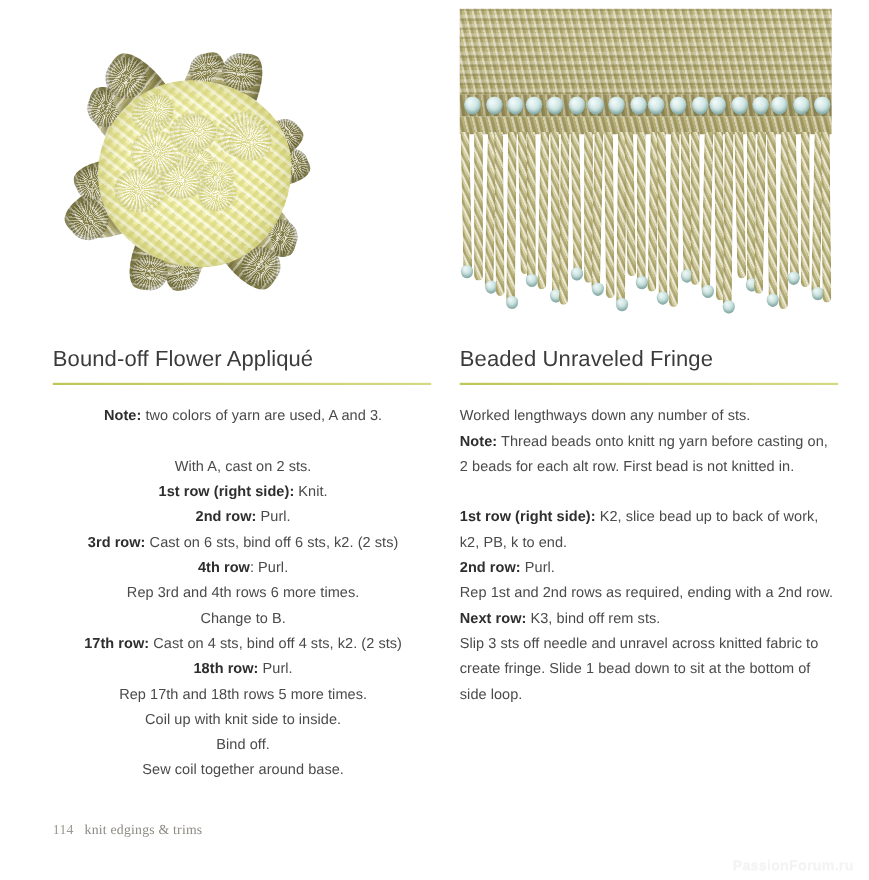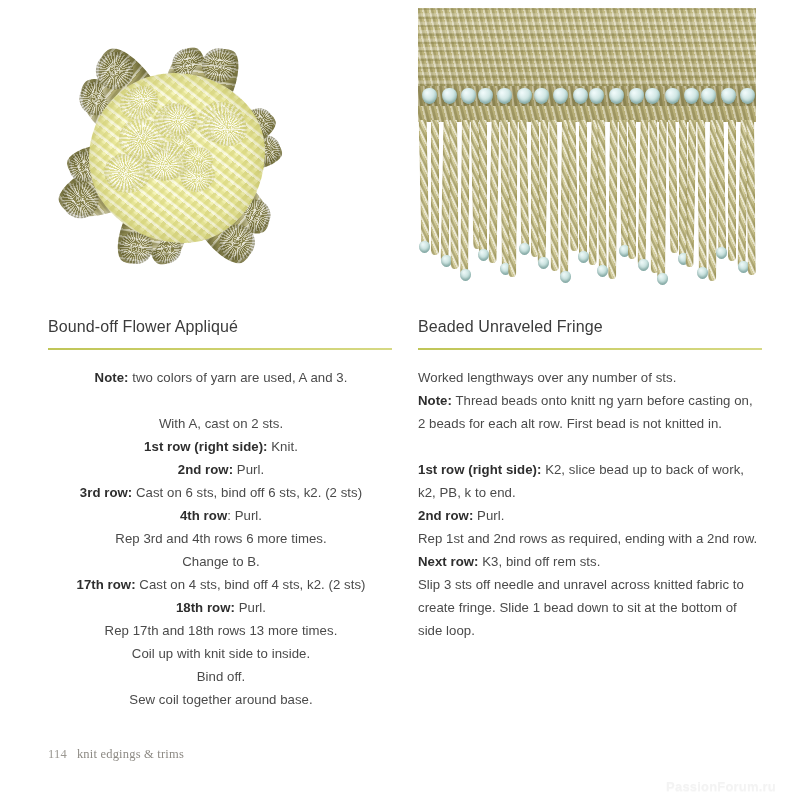--- a/index.html
+++ b/index.html
@@ -192,21 +192,21 @@
     background: radial-gradient(circle at 34% 28%, #eef9f8 0%, #cde5e2 44%, #a3c8c3 80%, #87afa9 100%);
     box-shadow: inset 0 -2px 3px rgba(90,128,124,.5);
   }
 
   
   .heading {
     position: absolute;
     left: 0;
     top: 312px;
     width: 344px;
-    font-size: 16px;
+    font-size: 20px;
     font-weight: 400;
     letter-spacing: .1px;
     color: #3b3b3b;
     line-height: 30px;
     white-space: nowrap;
   }
   .rule {
     position: absolute;
     left: 0;
     top: 348px;
@@ -398,32 +398,32 @@
         <p><b>Note:</b><span> two colors of yarn are used, A and 3.</span></p>
         <p class="gap"><span>With A, cast on 2 sts.</span></p>
         <p><b>1st row (right side):</b><span> Knit.</span></p>
         <p><b>2nd row:</b><span> Purl.</span></p>
         <p><b>3rd row:</b><span> Cast on 6 sts, bind off 6 sts, k2. (2 sts)</span></p>
         <p><b>4th row</b><span>: Purl.</span></p>
         <p><span>Rep 3rd and 4th rows 6 more times.</span></p>
         <p><span>Change to B.</span></p>
         <p><b>17th row:</b><span> Cast on 4 sts, bind off 4 sts, k2. (2 sts)</span></p>
         <p><b>18th row:</b><span> Purl.</span></p>
-        <p><span>Rep 17th and 18th rows 13 more times.</span></p>
+        <p><span>Rep 17th and 18th rows 5 more times.</span></p>
         <p><span>Coil up with knit side to inside.</span></p>
         <p><span>Bind off.</span></p>
         <p><span>Sew coil together around base.</span></p>
       </div>
   </div>
 
   <div class="col col-right">
     <div class="heading">Beaded Unraveled Fringe</div>
     <div class="rule"></div>
     <div class="body" id="right-body">
-        <p><span>Worked lengthways over any number of sts.</span></p>
+        <p><span>Worked lengthways down any number of sts.</span></p>
         <p><b>Note:</b><span> Thread beads onto knitt ng yarn before casting on,</span></p>
         <p><span>2 beads for each alt row. First bead is not knitted in.</span></p>
         <p class="gap"><b>1st row (right side):</b><span> K2, slice bead up to back of work,</span></p>
         <p><span>k2, PB, k to end.</span></p>
         <p><b>2nd row:</b><span> Purl.</span></p>
         <p><span>Rep 1st and 2nd rows as required, ending with a 2nd row.</span></p>
         <p><b>Next row:</b><span> K3, bind off rem sts.</span></p>
         <p><span>Slip 3 sts off needle and unravel across knitted fabric to</span></p>
         <p><span>create fringe. Slide 1 bead down to sit at the bottom of</span></p>
         <p><span>side loop.</span></p>

